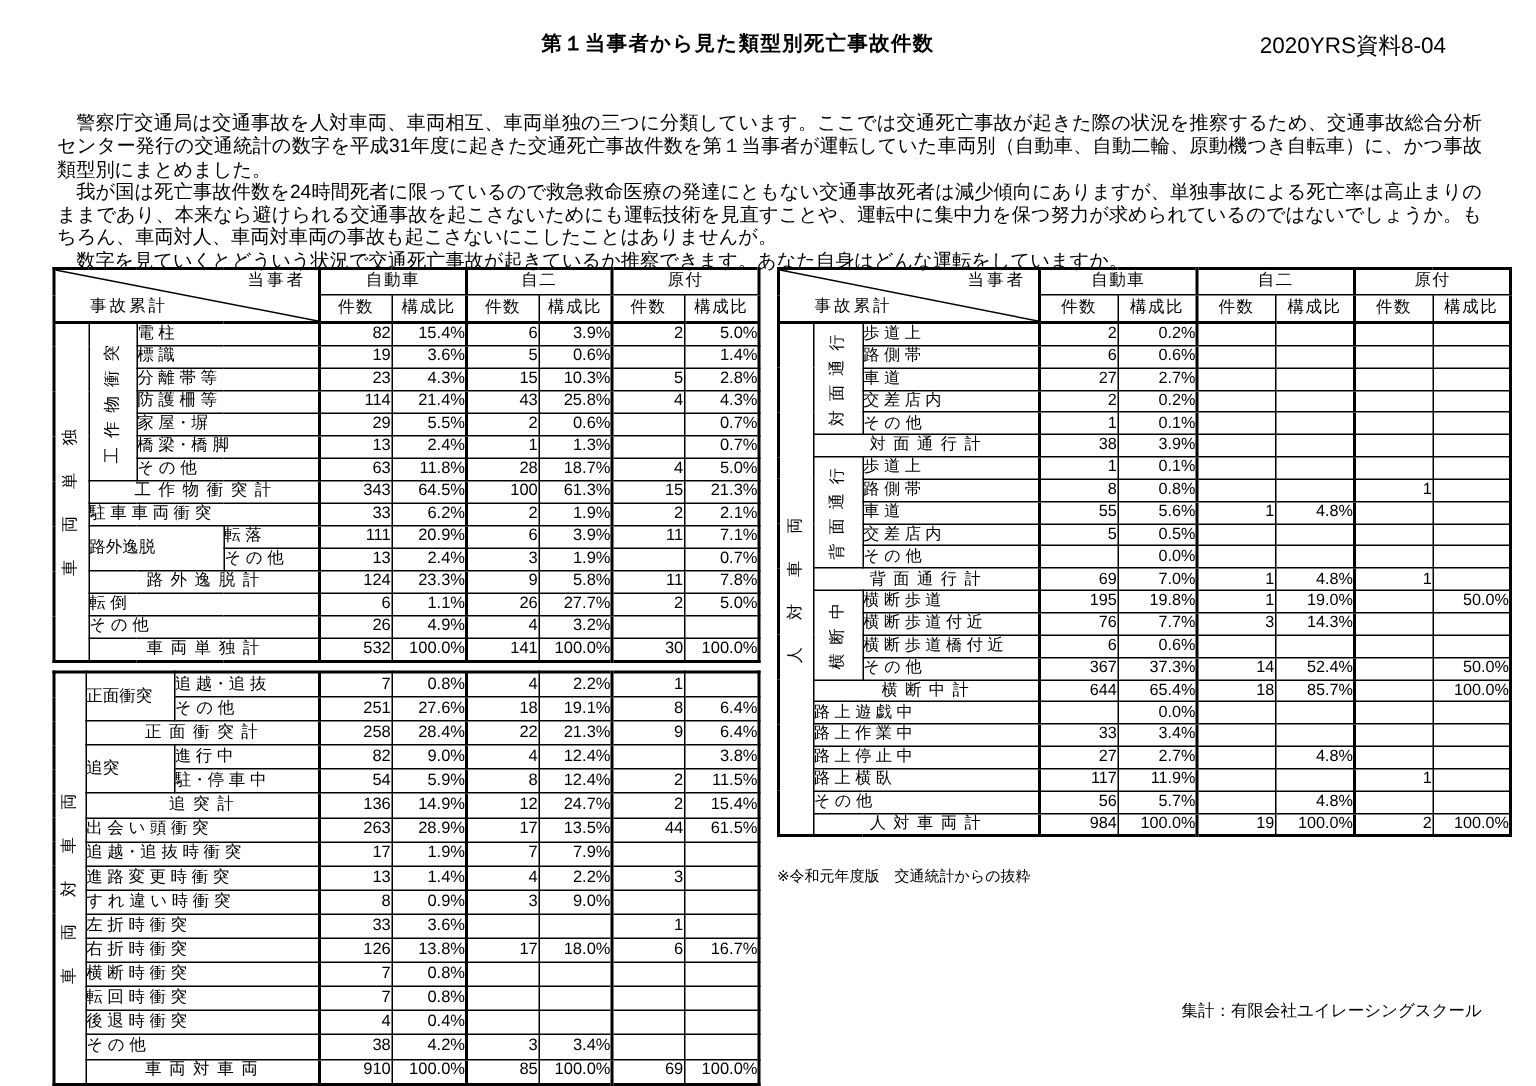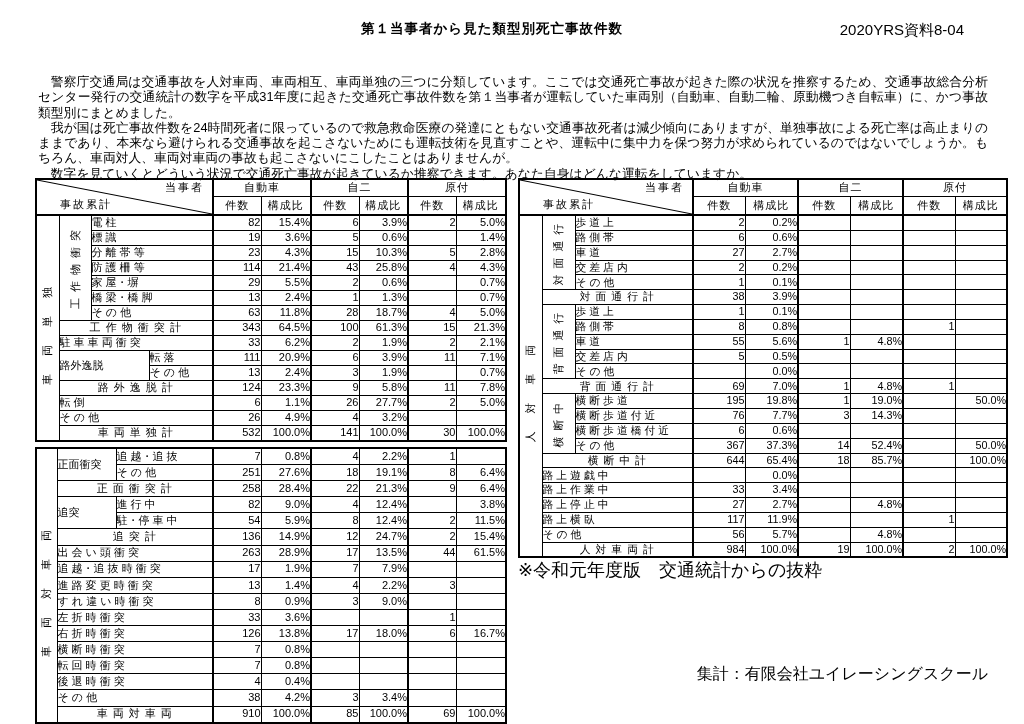--- a/index.html
+++ b/index.html
@@ -38,24 +38,24 @@
   td.v{text-align:center;}
   .vtext{writing-mode:vertical-rl;text-orientation:sideways;transform:rotate(180deg);
     display:inline-block;letter-spacing:6px;line-height:1;}
   .vsp{letter-spacing:18px;}
 
   td.diag{position:relative;}
   td.diag svg{position:absolute;left:0;top:0;width:100%;height:100%;display:block;}
   .dtop{position:absolute;top:2px;right:8px;letter-spacing:2px;}
   .dbot{position:absolute;bottom:3px;left:6px;letter-spacing:2px;margin-left:17px;}
 
-  .notes{position:absolute;left:518px;top:562px;width:474px;font-size:18px;line-height:16px;}
+  .notes{position:absolute;left:518px;top:577px;width:474px;font-size:10px;line-height:16px;}
   .notes .ref{margin:0 0 4px 0;}
   .notes .body{margin:0;width:430px;text-align:justify;}
-  .credit{position:absolute;right:36px;top:664px;text-align:right;font-size:16px;line-height:20px;}
+  .credit{position:absolute;right:36px;top:664px;text-align:right;font-size:11px;line-height:20px;}
 </style>
 </head>
 <body>
 
 <div class="title">第１当事者から見た類型別死亡事故件数</div>
 <div class="docref">2020YRS資料8-04</div>
 
 <div class="intro">
   <p>警察庁交通局は交通事故を人対車両、車両相互、車両単独の三つに分類しています。ここでは交通死亡事故が起きた際の状況を推察するため、交通事故総合分析センター発行の交通統計の数字を平成31年度に起きた交通死亡事故件数を第１当事者が運転していた車両別（自動車、自動二輪、原動機つき自転車）に、かつ事故類型別にまとめました。</p>
   <p>我が国は死亡事故件数を24時間死者に限っているので救急救命医療の発達にともない交通事故死者は減少傾向にありますが、単独事故による死亡率は高止まりのままであり、本来なら避けられる交通事故を起こさないためにも運転技術を見直すことや、運転中に集中力を保つ努力が求められているのではないでしょうか。もちろん、車両対人、車両対車両の事故も起こさないにこしたことはありませんが。</p>

